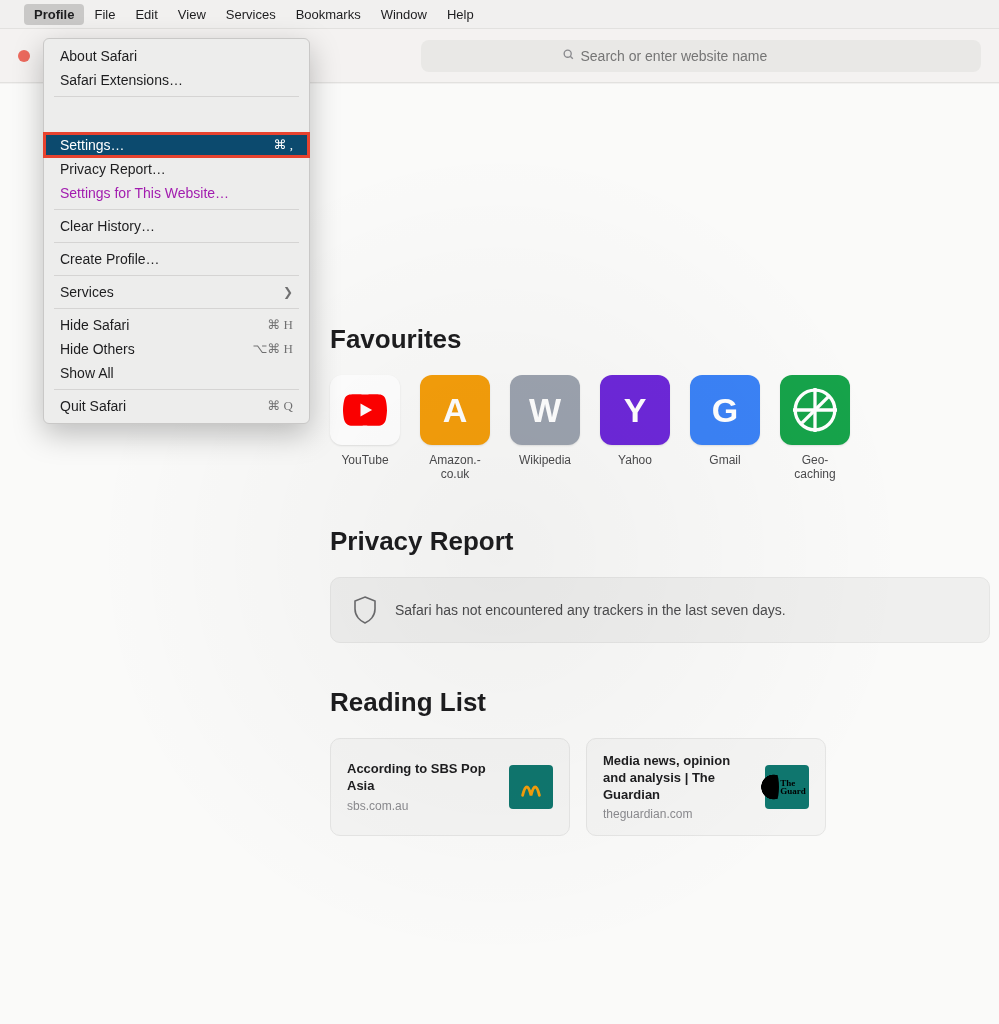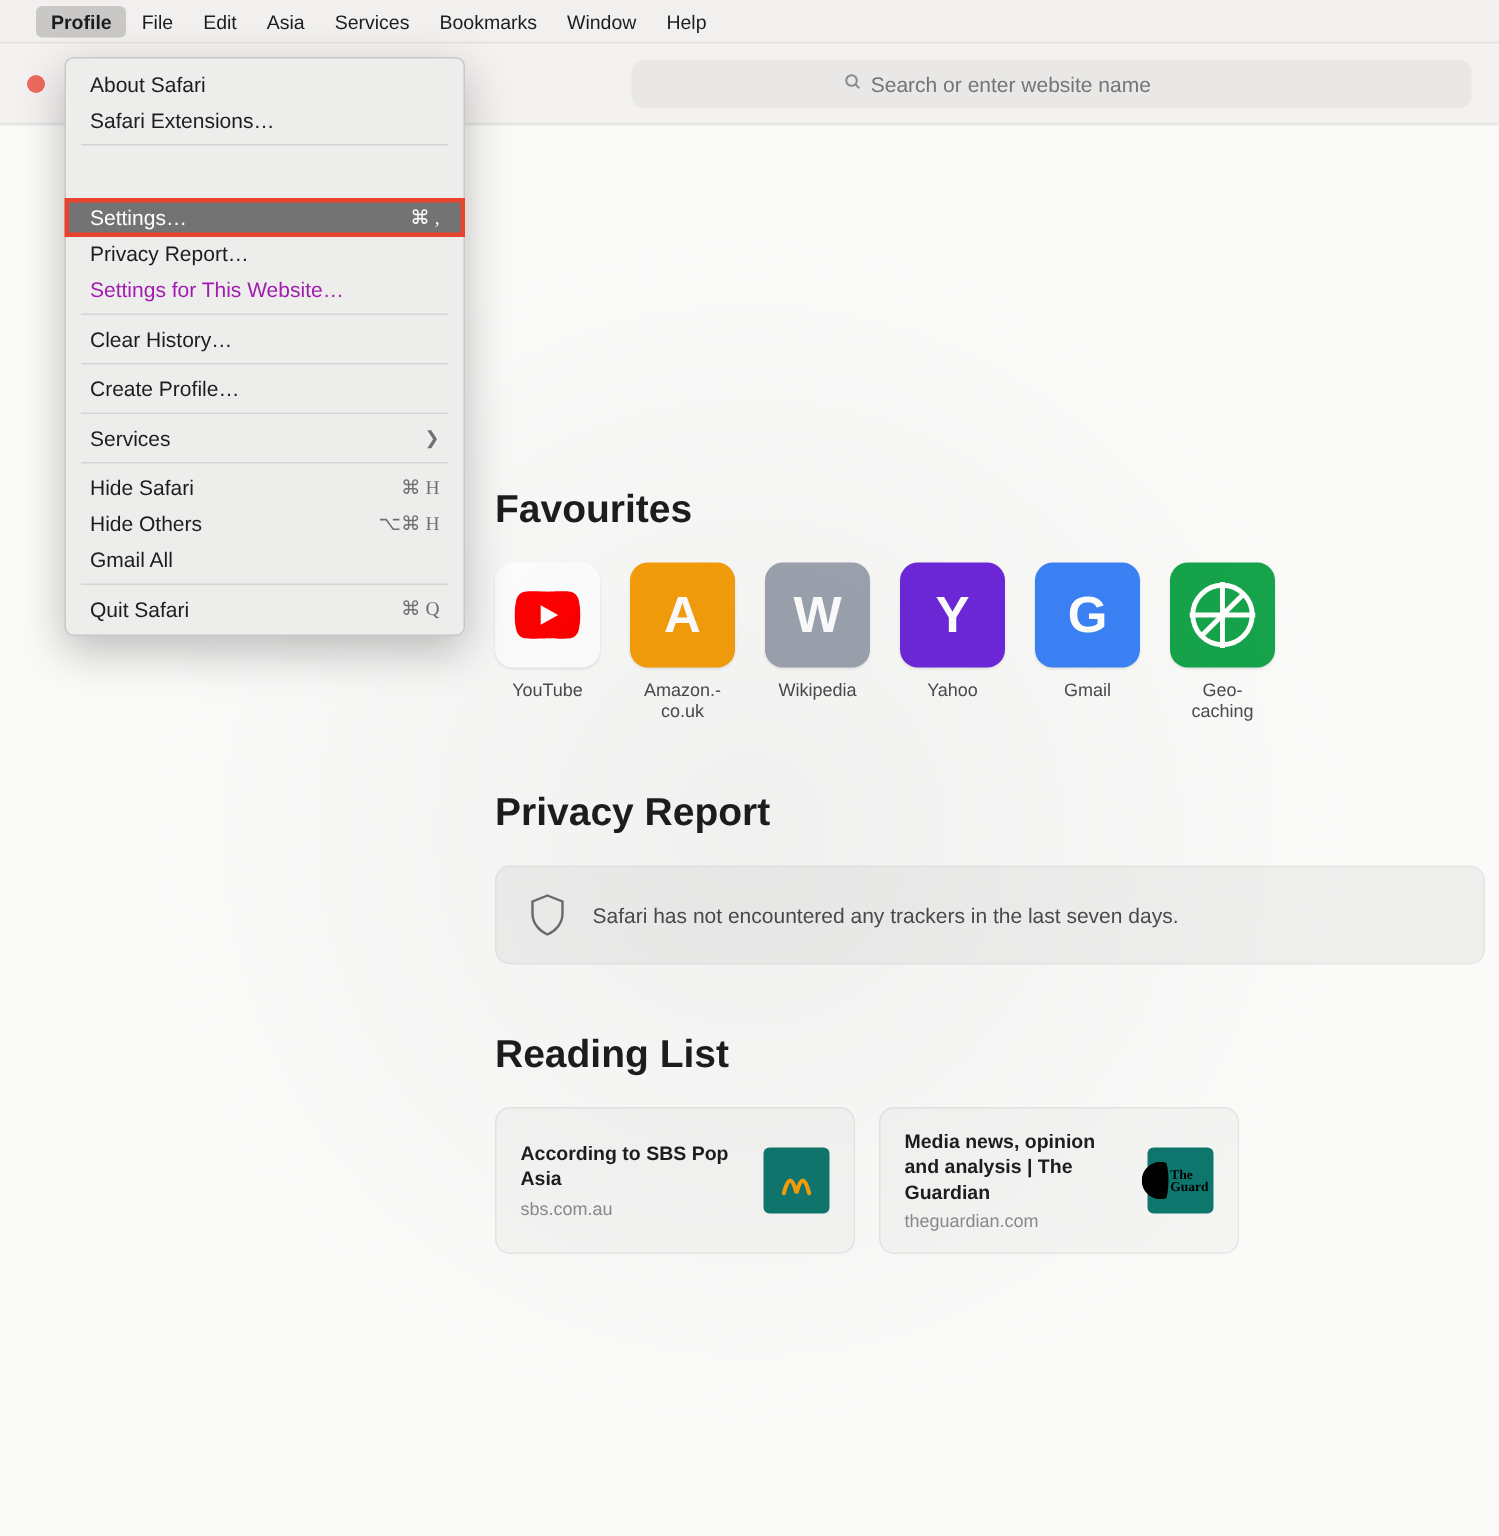--- a/index.html
+++ b/index.html
@@ -89,21 +89,21 @@
 }
 .dd-item {
   padding: 4px 16px;
   font-size: 14px;
   display: flex;
   justify-content: space-between;
   align-items: center;
 }
 .dd-item.disabled { color: #a21caf; }
 .dd-item.highlight {
-  background: #737373;
+  background: #0c4a6e;
   color: #fff;
   margin-top: 36px;
 }
 .dd-item.callout {
   outline: 3px solid #e8432f;
   outline-offset: -2px;
 }
 .dd-sep {
   height: 1px;
   background: #d5d4d3;
@@ -230,21 +230,21 @@
 .thumb.guardian .g-text { position:relative; left:6px; }
 </style>
 </head>
 <body>
 
 <div class="menubar">
   <span class="apple-logo"></span>
   <span class="menu-item active">Profile</span>
   <span class="menu-item">File</span>
   <span class="menu-item">Edit</span>
-  <span class="menu-item">Asia</span>
+  <span class="menu-item">View</span>
   <span class="menu-item">Services</span>
   <span class="menu-item">Bookmarks</span>
   <span class="menu-item">Window</span>
   <span class="menu-item">Help</span>
 </div>
 
 <div class="browser-chrome">
   <span class="traffic-dot"></span>
   <div class="omnibox">
     <span class="search-glass">
@@ -278,21 +278,21 @@
   </div>
   <div class="dd-sep"></div>
   <div class="dd-item">
     <span>Hide Safari</span>
     <span class="shortcut">⌘ H</span>
   </div>
   <div class="dd-item">
     <span>Hide Others</span>
     <span class="shortcut">⌥⌘ H</span>
   </div>
-  <div class="dd-item">Gmail All</div>
+  <div class="dd-item">Show All</div>
   <div class="dd-sep"></div>
   <div class="dd-item">
     <span>Quit Safari</span>
     <span class="shortcut">⌘ Q</span>
   </div>
 </div>
 
 <div class="content">
 
   <div class="section-title">Favourites</div>

